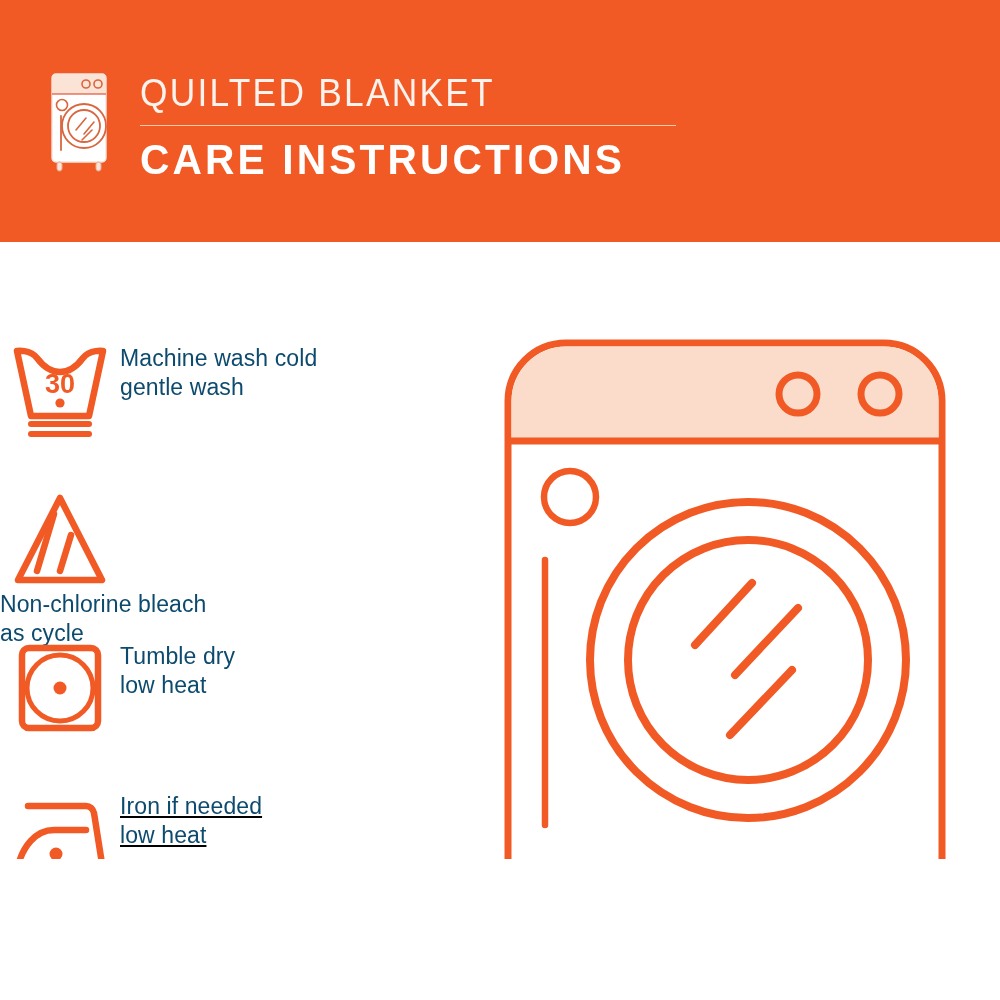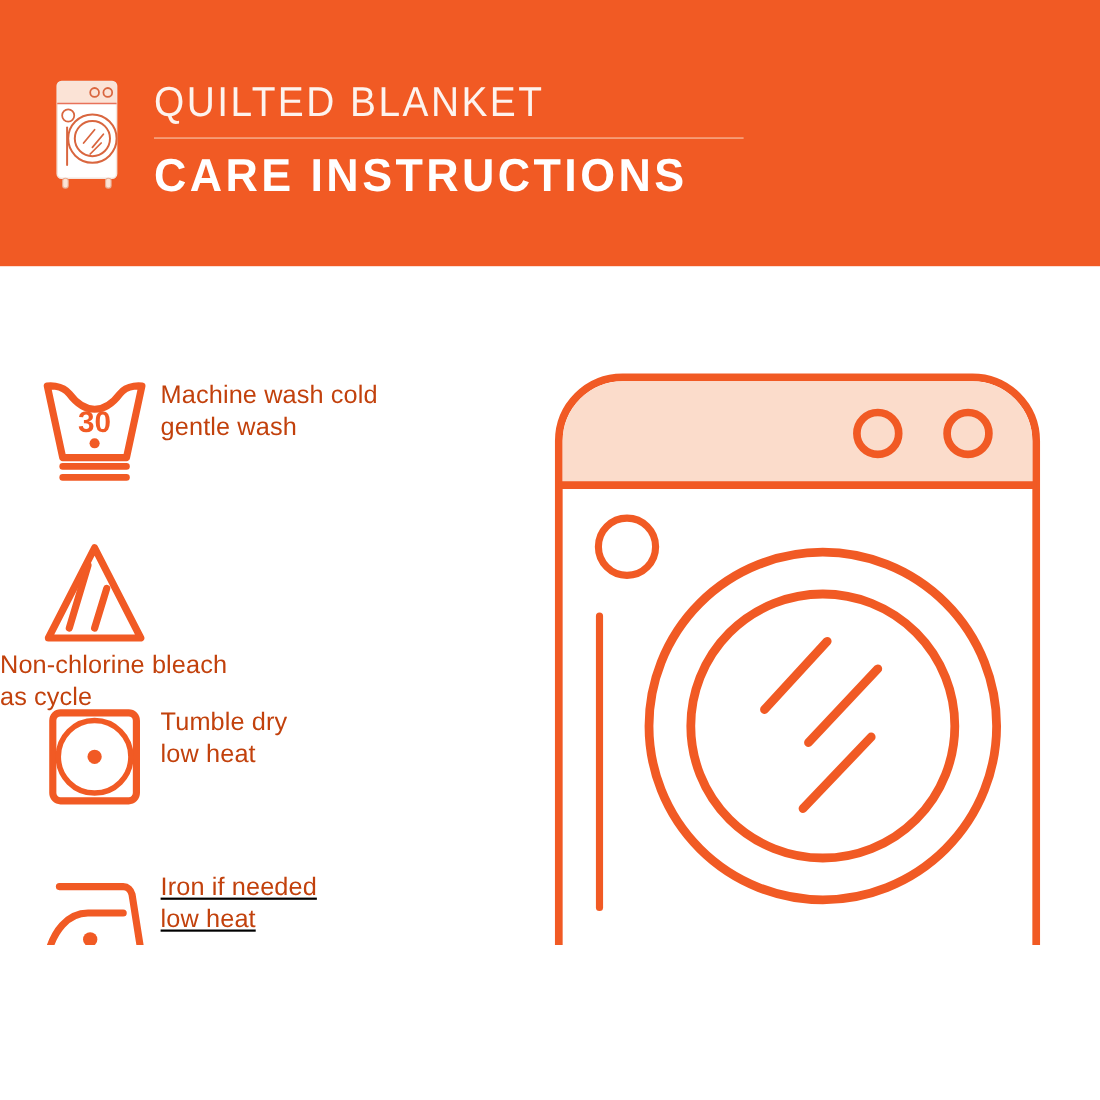--- a/index.html
+++ b/index.html
@@ -83,28 +83,27 @@
     width: 480px;
     display: flex;
     align-items: flex-start;
   }
   .care-icon {
     width: 120px;
     min-width: 120px;
     display: flex;
     justify-content: center;
     align-items: flex-start;
-    margin-left: 26px;
   }
   .care-text {
     font-family: "Liberation Sans", sans-serif;
     font-size: 23px;
     line-height: 29px;
     font-weight: 500;
-    color: #c2410c;
+    color: #0c4a6e;
     letter-spacing: 0.1px;
     padding-top: 2px;
   }
   .care-text .l { display: block; white-space: nowrap; }
 
   #row-wash   { top: 100px; }
   #row-bleach { top: 250px; flex-direction: column; }
   #row-dry    { top: 398px; }
   #row-iron   { top: 548px; text-decoration: underline; }
 

